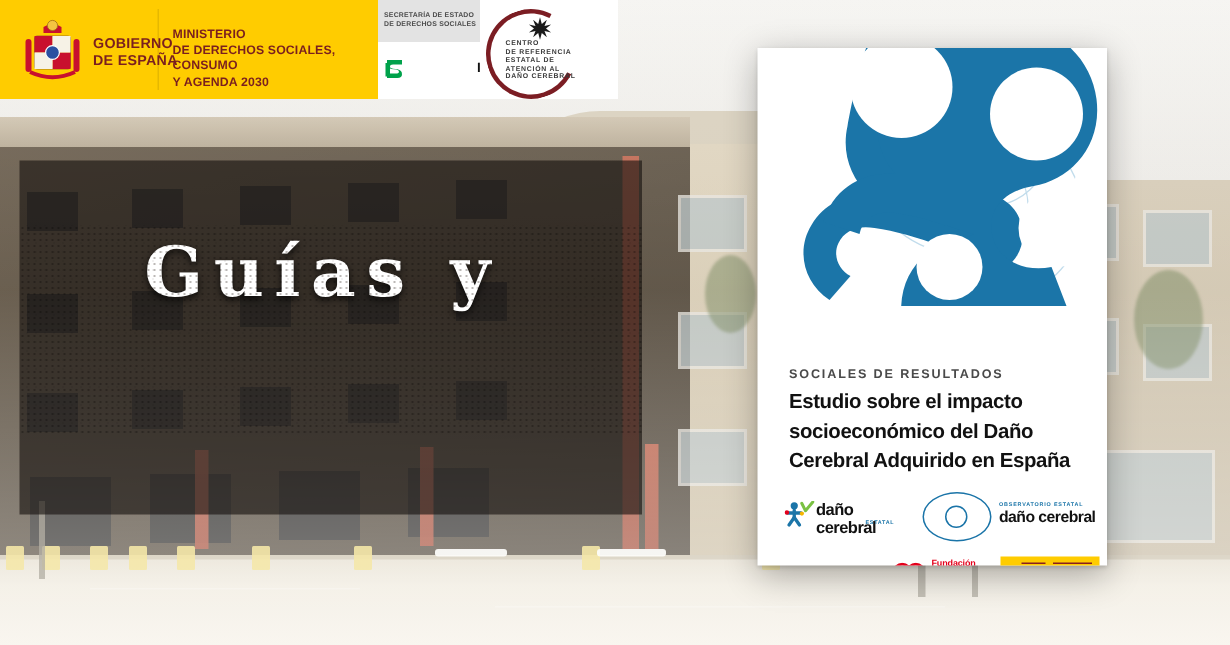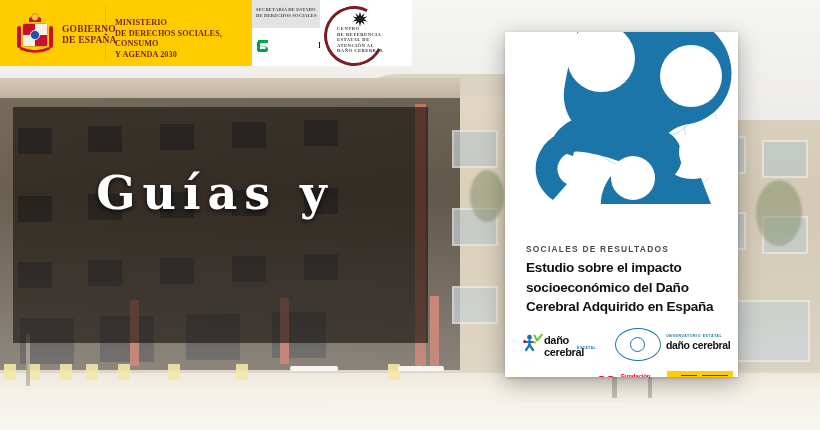--- a/index.html
+++ b/index.html
@@ -40,21 +40,21 @@
        background:linear-gradient(180deg,#e4ddcd 0%,#efe9dc 35%,#f4efe4 100%);}
   .ground:before{content:"";position:absolute;left:0;top:0;width:820px;height:3px;background:#b6a98f;opacity:.5;}
   .paving{position:absolute;background:rgba(255,255,255,.25);}
   .chair{position:absolute;background:#f0dc7e;opacity:.9;border-radius:1px;}
   .table{position:absolute;background:#fbfbf7;border-radius:2px;opacity:.95;}
   .pole{position:absolute;background:#8e8878;opacity:.8;}
   .haze{position:absolute;left:0;top:0;width:820px;height:430px;
        background:linear-gradient(180deg,rgba(255,255,255,.14) 0%,rgba(255,255,255,.05) 45%,rgba(255,255,255,.42) 100%);}
 
   
-  .gov-header{position:absolute;left:0;top:0;height:66px;width:660px;z-index:40;font-family:Liberation Serif, serif;}
+  .gov-header{position:absolute;left:0;top:0;height:66px;width:660px;z-index:40;}
   .gov-yellow{position:absolute;left:0;top:0;height:66px;width:252px;background:#FFCC00;}
   .gov-yellow2{position:absolute;left:106px;top:0;height:66px;width:146px;background:#FFCC00;}
   .gov-divider{position:absolute;left:105px;top:6px;width:1px;height:54px;background:#e6b800;}
   .coat{position:absolute;left:14px;top:12px;width:42px;height:44px;}
   .gov-name{position:absolute;left:62px;top:24px;color:#7a1f1f;font-size:9.5px;
        font-weight:bold;line-height:11px;letter-spacing:.2px;}
   .min-name{position:absolute;left:115px;top:18px;color:#7a1f1f;font-size:8.2px;
        font-weight:bold;line-height:10.5px;letter-spacing:.1px;width:135px;}
 
   .sec-block{position:absolute;left:252px;top:0;width:68px;height:66px;background:#ffffff;}
@@ -73,21 +73,21 @@
   .crea-txt{position:absolute;left:337px;top:26px;width:74px;color:#3a3a3a;font-size:4.6px;
        font-weight:bold;line-height:5.6px;letter-spacing:.5px;}
 
   
   .title-panel{position:absolute;left:13px;top:107px;width:415px;height:236px;
        background:rgba(22,18,14,.62);z-index:30;}
   .title-text{position:absolute;left:13px;top:150px;width:404px;z-index:31;
        text-align:center;color:#ffffff;
        font-family:"DejaVu Serif", serif;font-weight:bold;
        font-size:46px;line-height:62px;letter-spacing:1px;
-       text-shadow:0 2px 5px rgba(0,0,0,.75);margin-top:12px;}
+       text-shadow:0 2px 5px rgba(0,0,0,.75);}
   .title-text .ln{display:block;}
   .title-text .ln.one{letter-spacing:7px;}
   .speckle{position:absolute;left:13px;top:150px;width:415px;height:140px;z-index:32;
        pointer-events:none;opacity:.38;
        background-image:
          radial-gradient(rgba(60,50,45,.9) 0.6px, transparent 0.7px),
          radial-gradient(rgba(70,60,55,.7) 0.5px, transparent 0.6px);
        background-size:4px 4px, 6px 6px;
        background-position:0 0, 2px 3px;
        mix-blend-mode:multiply;}

